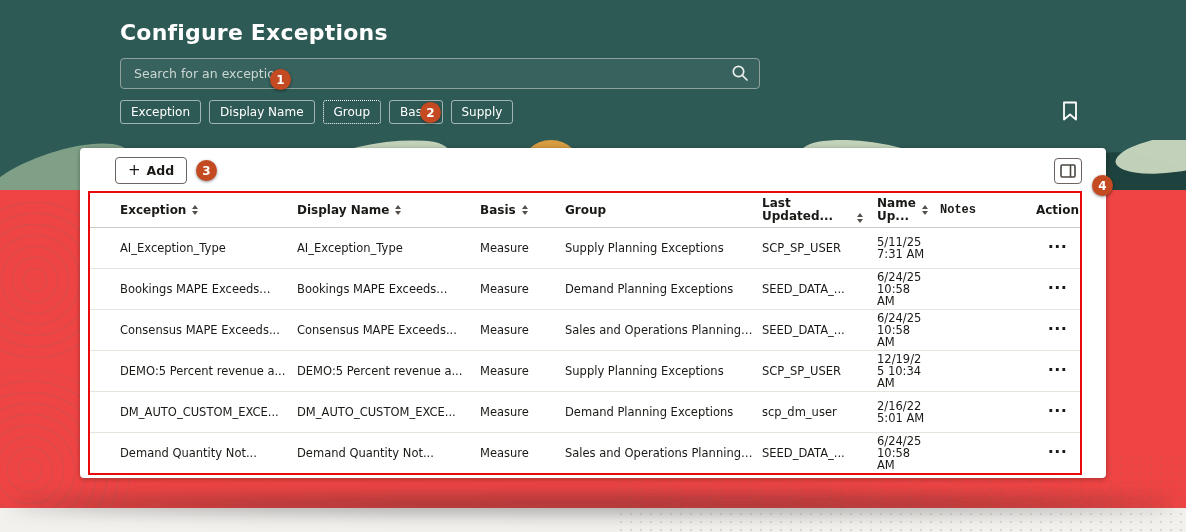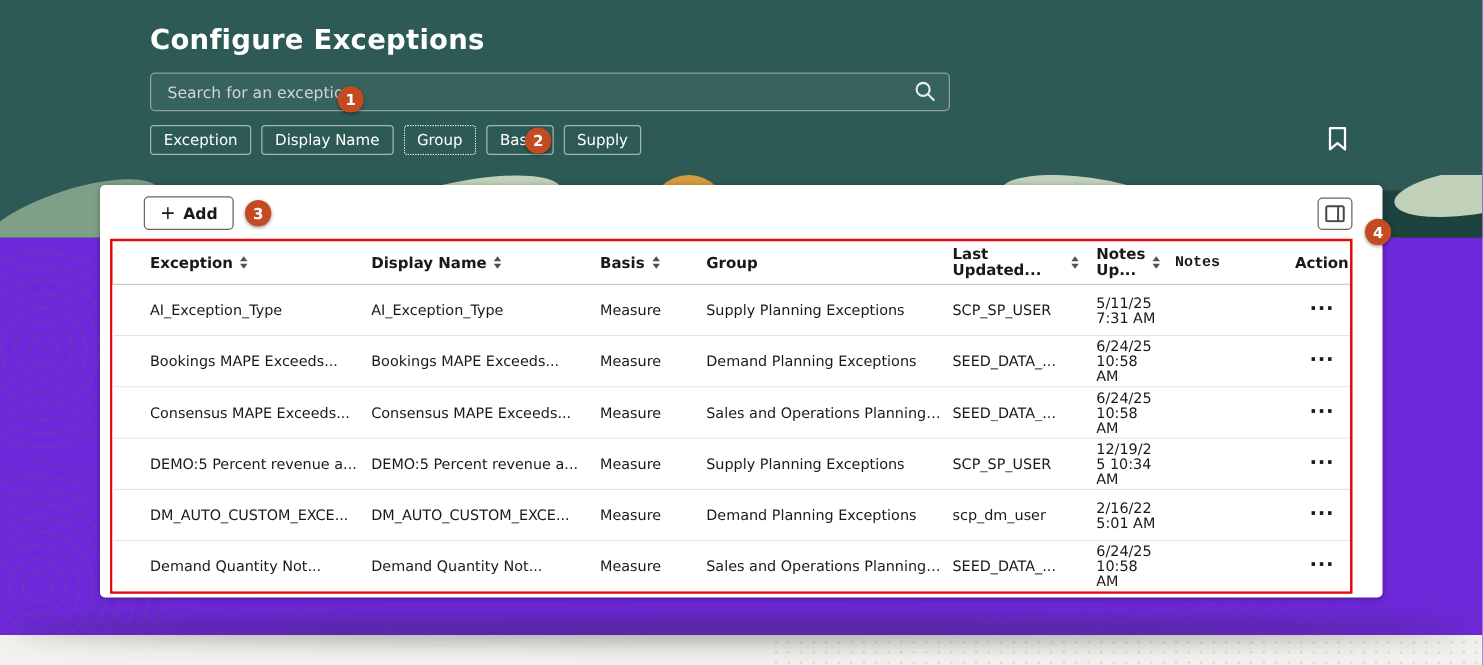--- a/index.html
+++ b/index.html
@@ -1,17 +1,17 @@
 <!DOCTYPE html>
 <html><head>
 <meta charset="utf-8">
 <style>
   html,body{margin:0;padding:0;}
   body{background:#fafaf8;font-family:"DejaVu Sans","Liberation Sans",sans-serif;}
-  .stage{position:relative;width:1186px;height:532px;overflow:hidden;background:#6d28d9;}
+  .stage{position:relative;width:1186px;height:532px;overflow:hidden;background:#ef4444;}
 
   
   .hero{position:absolute;left:0;top:0;width:100%;height:190px;background:#2e5a55;}
   .pattern{position:absolute;left:0;top:140px;width:100%;height:50px;background:#2e5a55;overflow:hidden;}
   .leaf{position:absolute;border-radius:50%;opacity:.92;}
 
   .hero-title{position:absolute;left:120px;top:20px;font-size:22px;font-weight:700;color:#ffffff;z-index:5;letter-spacing:.2px;}
 
   .search-wrap{position:absolute;left:120px;top:58px;width:640px;height:31px;z-index:5;}
   .search-input{width:100%;height:100%;box-sizing:border-box;background:rgba(255,255,255,.05);
@@ -53,21 +53,21 @@
   .trow:last-child{border-bottom:none;}
   .cell{flex:none;box-sizing:border-box;padding-right:8px;font-size:11.5px;color:#1a1916;
     white-space:nowrap;overflow:hidden;text-overflow:ellipsis;}
   .cell.wrap{white-space:normal;overflow-wrap:anywhere;line-height:12px;text-overflow:clip;}
   .dots{font-size:16px;font-weight:700;letter-spacing:.5px;color:#1a1916;cursor:pointer;line-height:8px;display:inline-block;}
 
   .c0{width:207px;padding-left:30px;}
   .c1{width:183px;}
   .c2{width:85px;}
   .c3{width:197px;}
-  .c4{width:115px;padding-right:14px;}
+  .c4{width:115px;padding-right:14px;align-items:flex-end;}
   .c5{width:63px;padding-right:12px;}
   .c6{width:95px;font-family:Liberation Mono, monospace;}
   .c7{width:45px;justify-content:center;text-align:center;padding-right:0;}
 
   
   .badge{position:absolute;width:21px;height:21px;border-radius:50%;background:#c44a21;color:#fff;
     font-size:12px;font-weight:700;display:flex;align-items:center;justify-content:center;z-index:50;
     box-shadow:0 1px 3px rgba(0,0,0,.45);}
 
   
@@ -176,21 +176,21 @@
             <span class="th-label">Group</span>
           </div>
           <div class="th c4">
             <span class="th-label">Last Updated...</span>
             <span class="sort">
               <i class="up"></i>
               <i class="dn"></i>
             </span>
           </div>
           <div class="th c5">
-            <span class="th-label">Notes Up...</span>
+            <span class="th-label">Name Up...</span>
             <span class="sort">
               <i class="up"></i>
               <i class="dn"></i>
             </span>
           </div>
           <div class="th c6">
             <span class="th-label">Notes</span>
           </div>
           <div class="th c7">
             <span class="th-label">Action</span>

